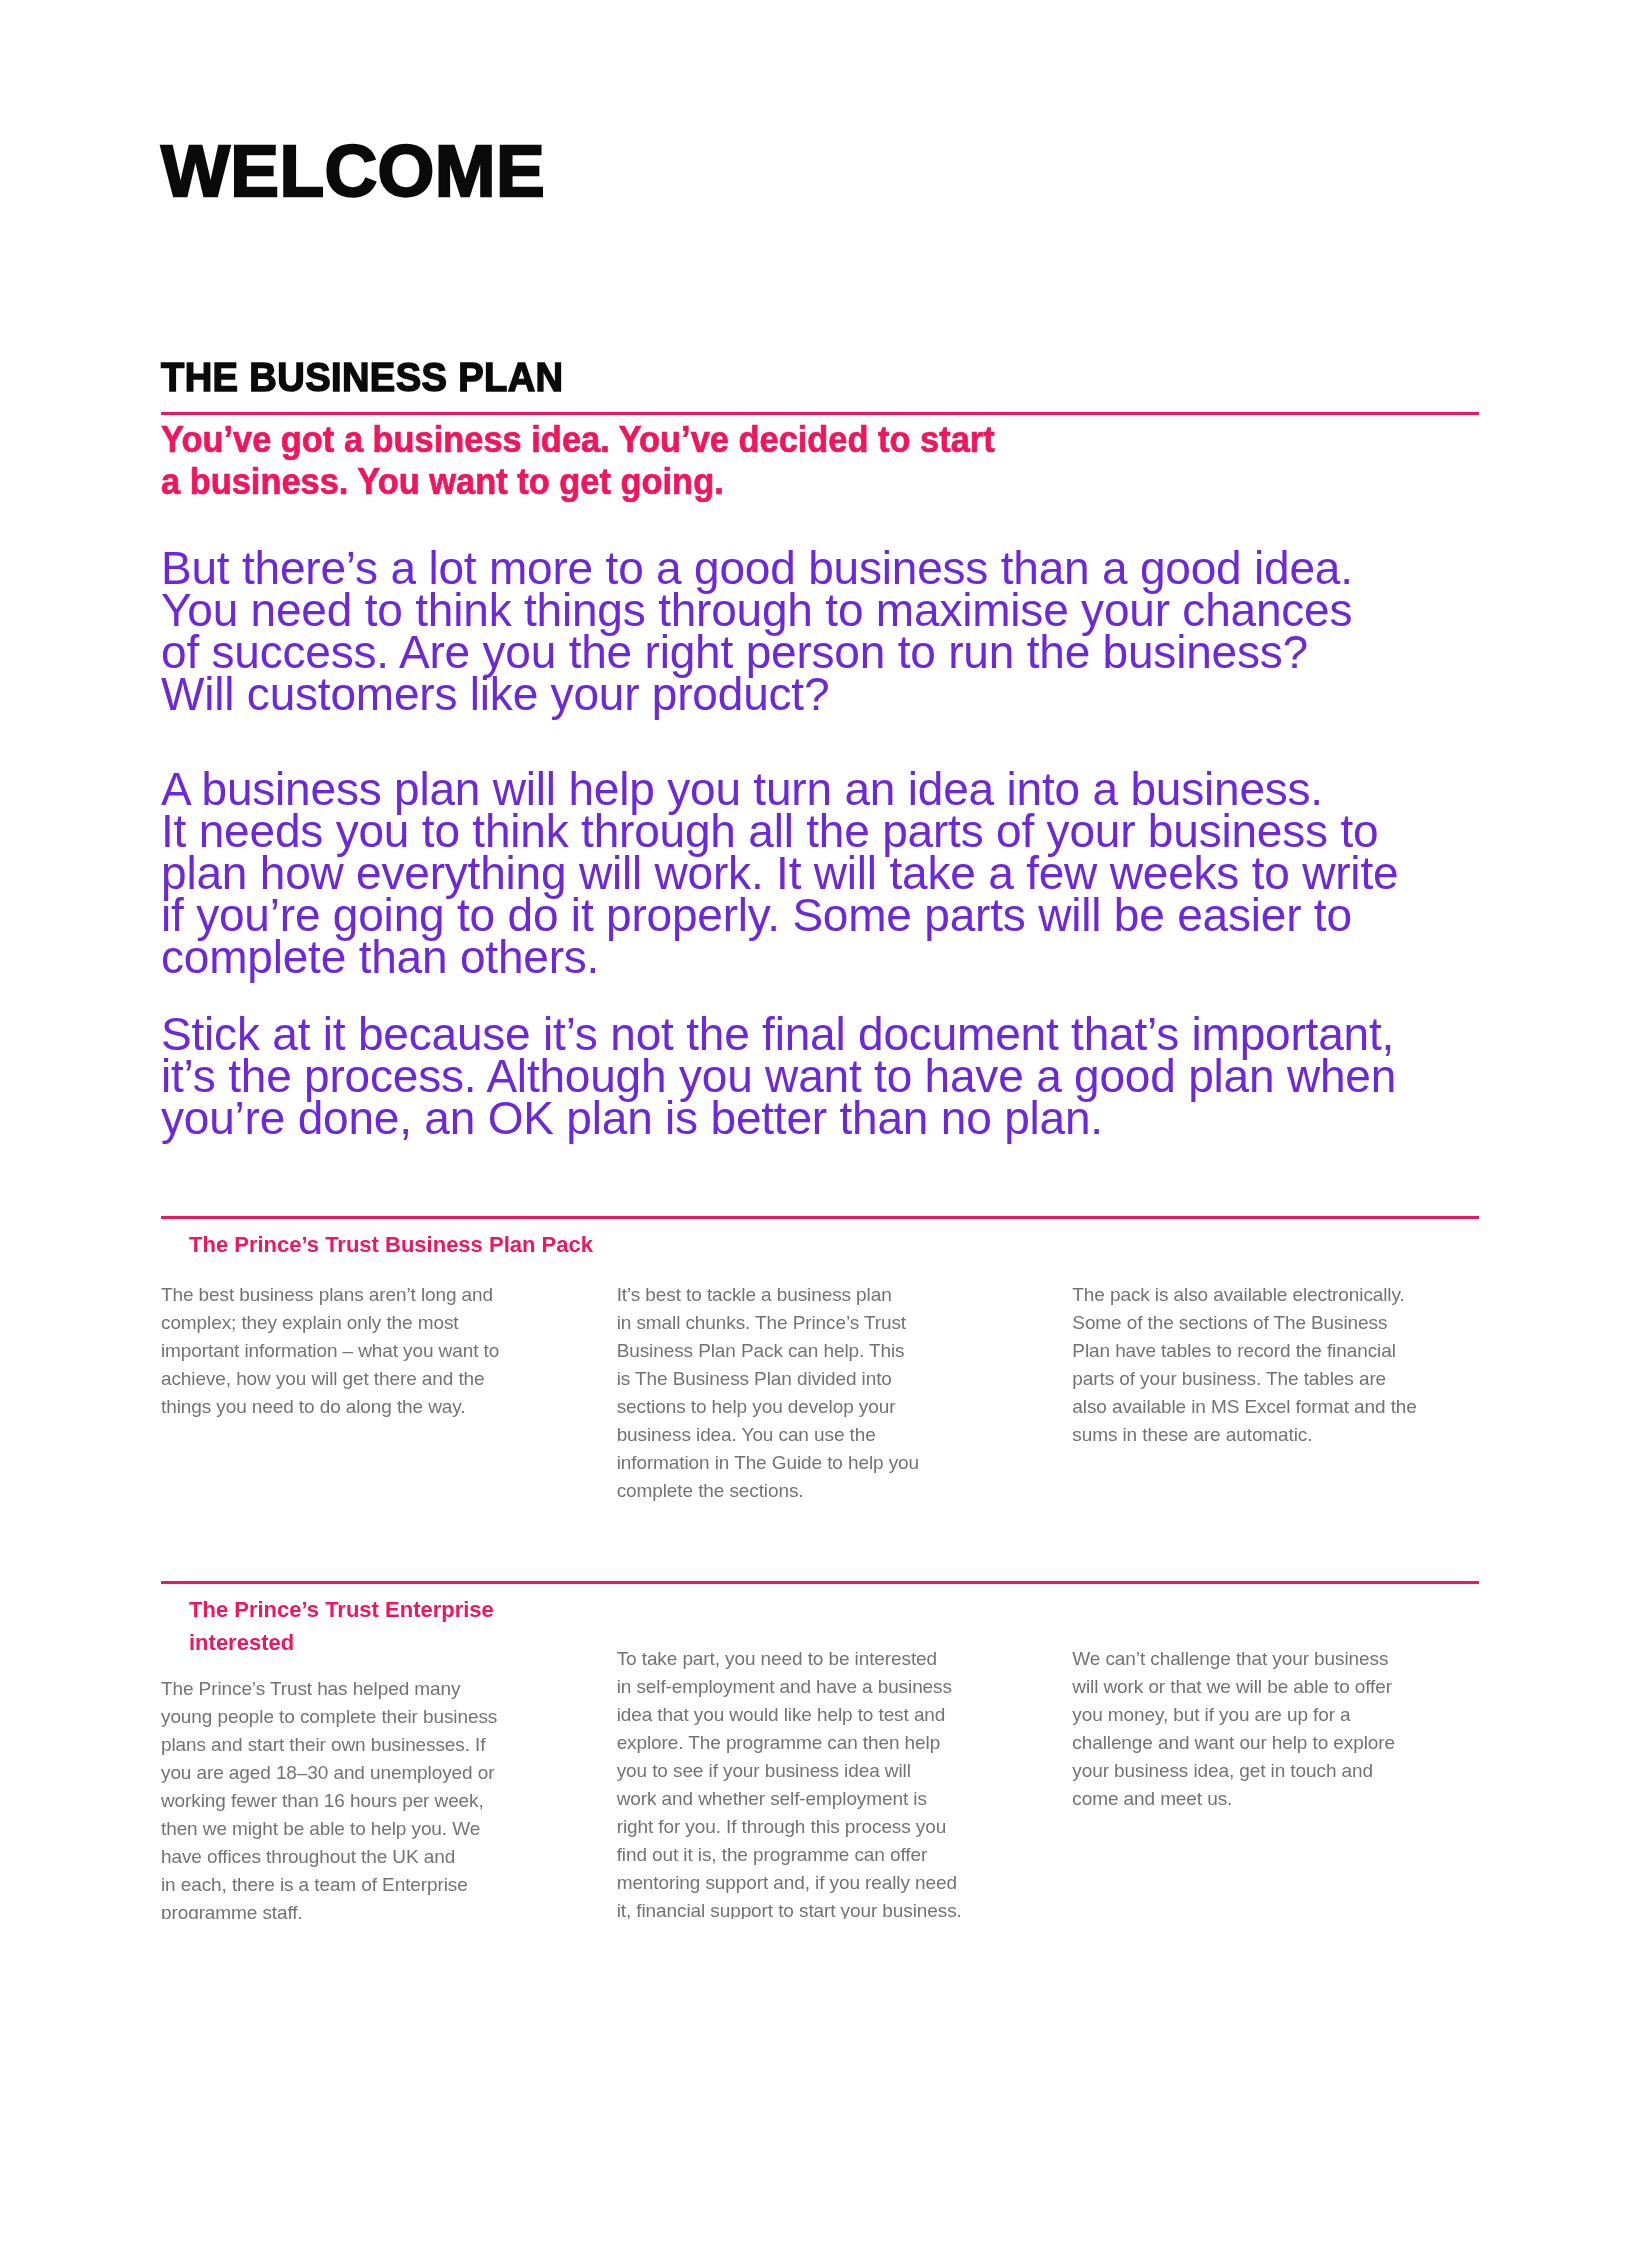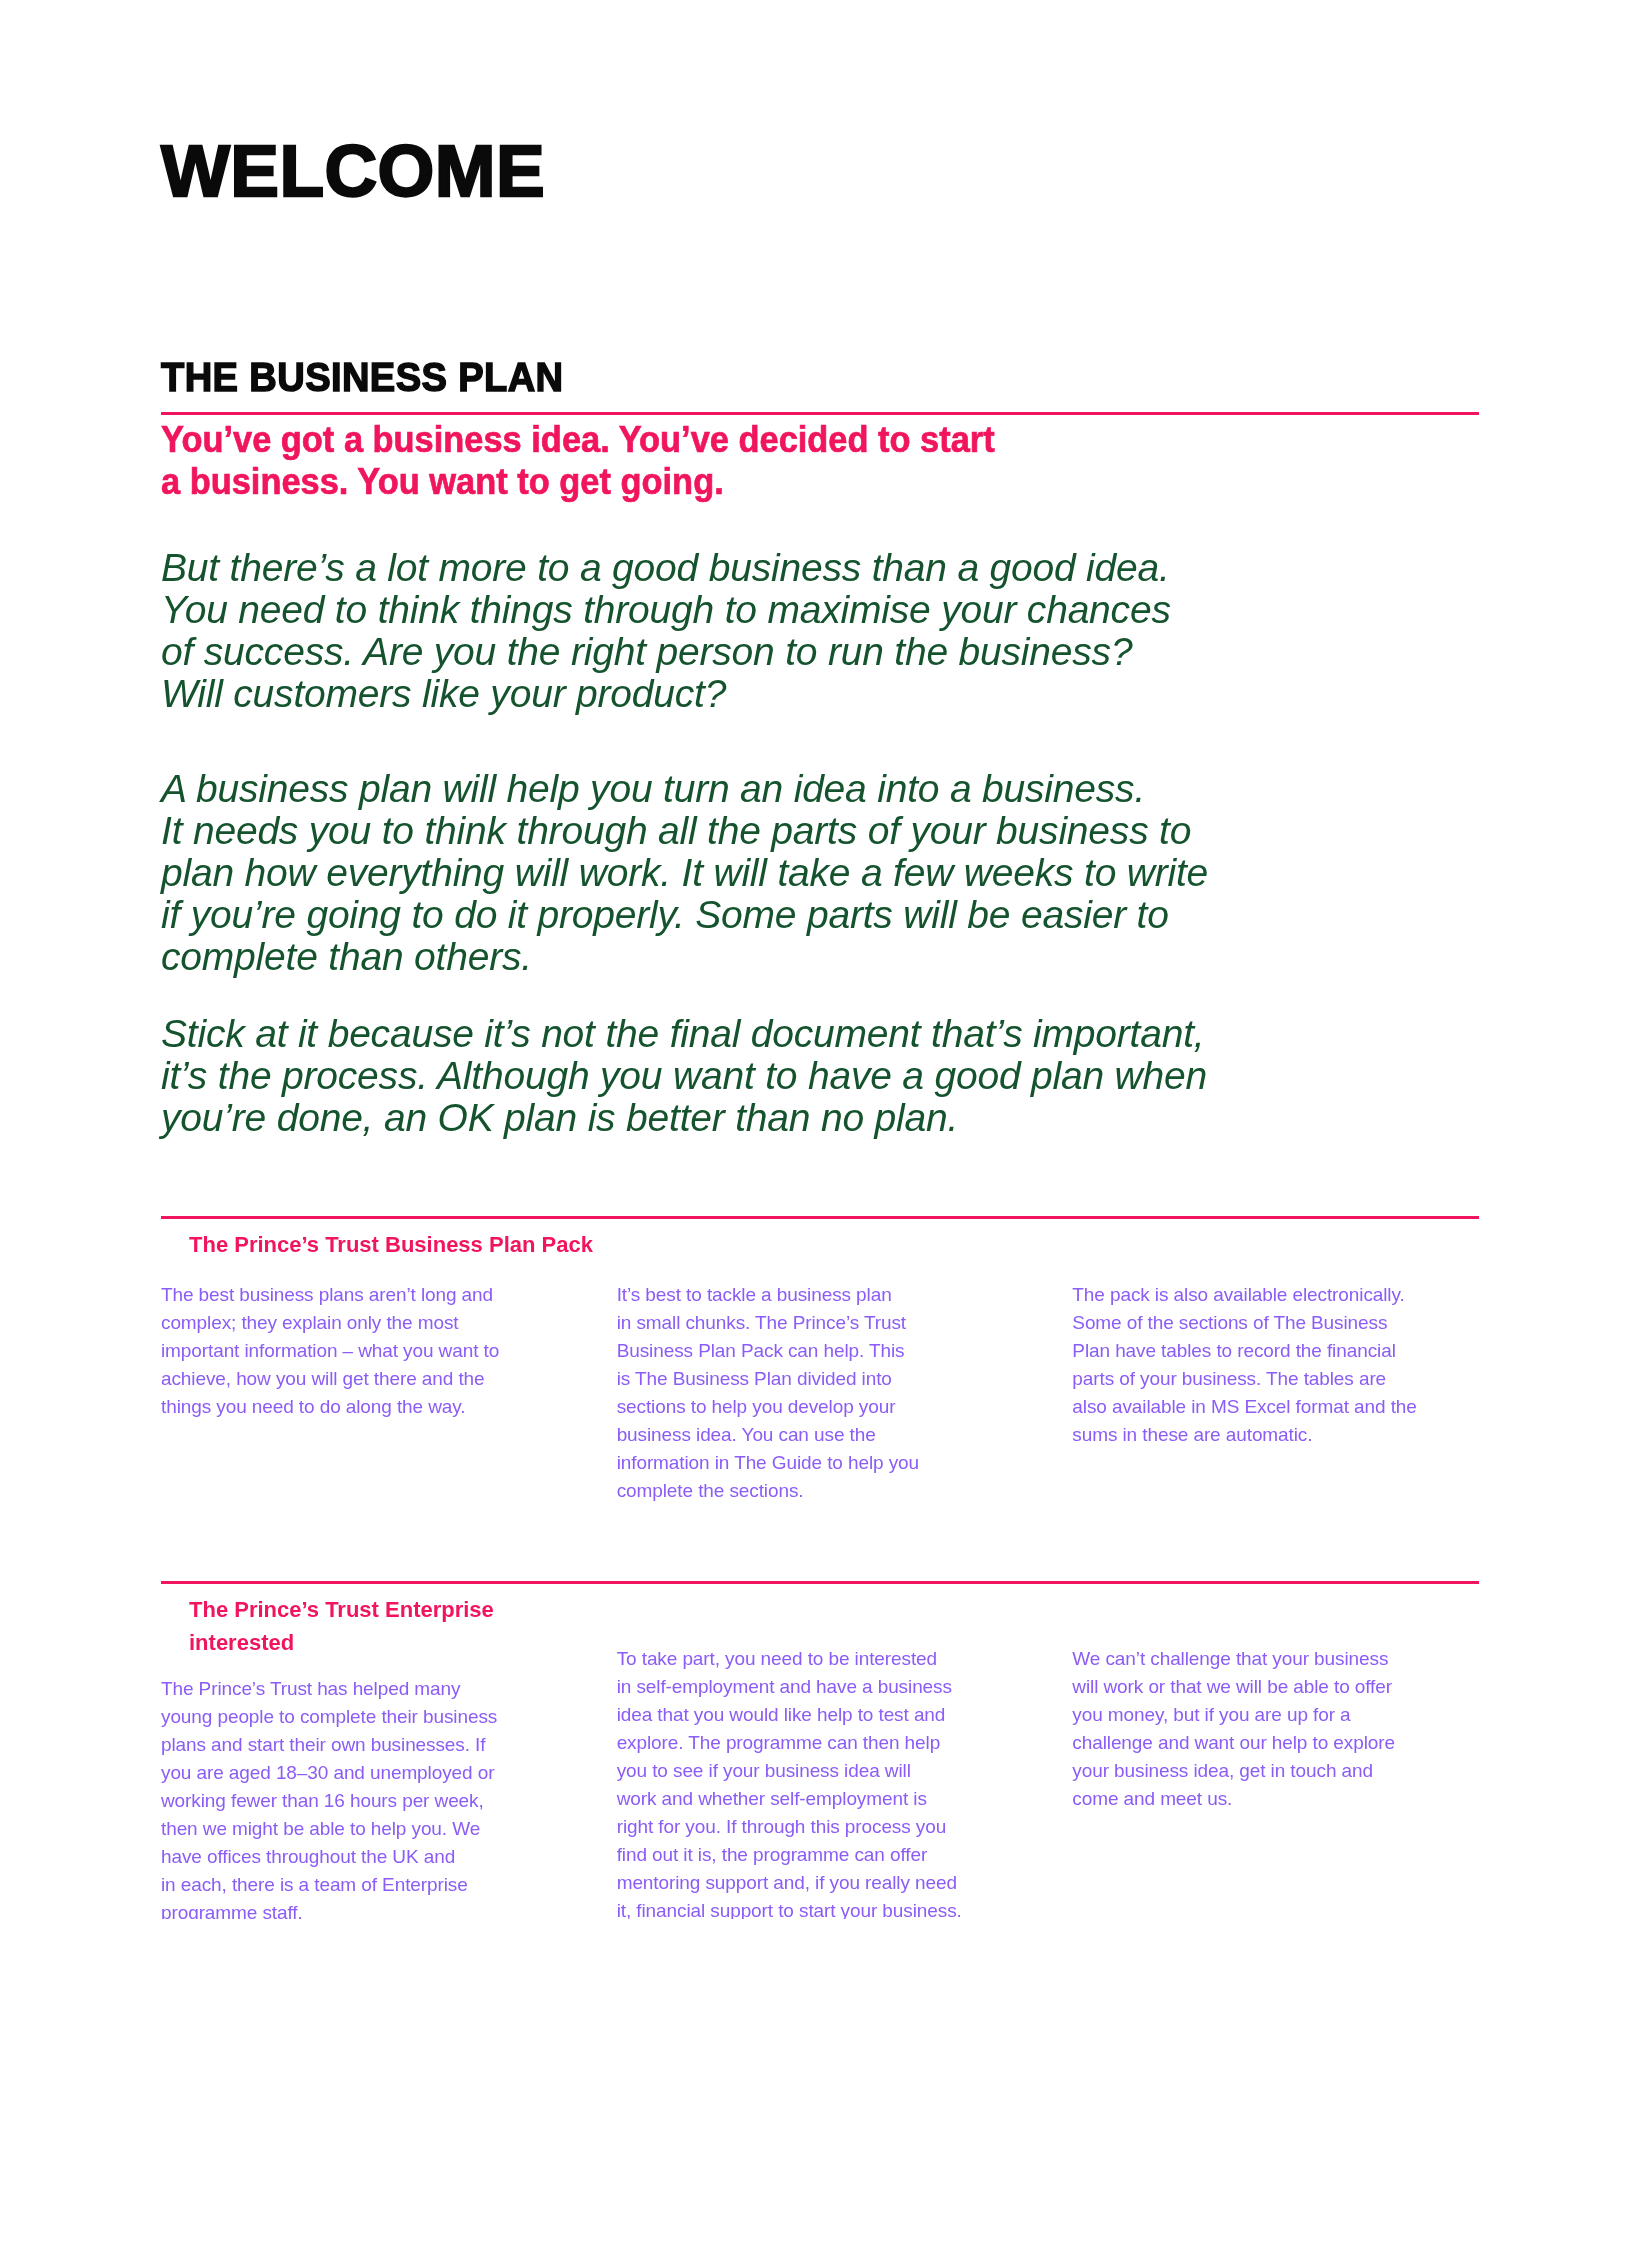--- a/index.html
+++ b/index.html
@@ -43,26 +43,25 @@
     font-size: 37px;
     line-height: 42px;
     font-weight: bold;
     color: var(--accent);
     -webkit-text-stroke: 0.7px var(--accent);
     white-space: pre-line;
     transform: scaleX(0.93);
     transform-origin: left top;
   }
   .body-par {
-    font-size: 39px;
+    font-size: 46px;
     line-height: 42px;
     letter-spacing: -0.2px;
     white-space: pre-line;
-    color: #14532d;
-    font-style: italic;
+    color: #6d28d9;
   }
   .p1 { top: 547px; }
   .p2 { top: 760px; margin-top: 8px; }
   .p3 { top: 1013px; }
 
   .band { position: absolute; left: 161px; width: 1318px; }
   .band .rule { position: absolute; top: 0; left: 0; right: 0; }
   .band h3 {
     position: absolute;
     top: 11.5px; left: 0;
@@ -78,21 +77,21 @@
     left: 0; right: 0;
     display: grid;
     grid-template-columns: repeat(3, 1fr);
     column-gap: 49px;
   }
   .cols p {
     font-size: 19px;
     line-height: 28px;
     letter-spacing: -0.1px;
     white-space: pre-line;
-    color: #8b5cf6;
+    color: #737373;
   }
   .band-pack { top: 1216px; height: 362px; }
   .band-pack .cols { top: 65px; }
   .band-enterprise { top: 1581px; height: 495px; }
   .band-enterprise .cols { top: 64px; }
   .band-enterprise .cols p.first { padding-top: 30px; }
   .rule-bottom { top: 2076px; }
 </style>
 </head>
 <body>

